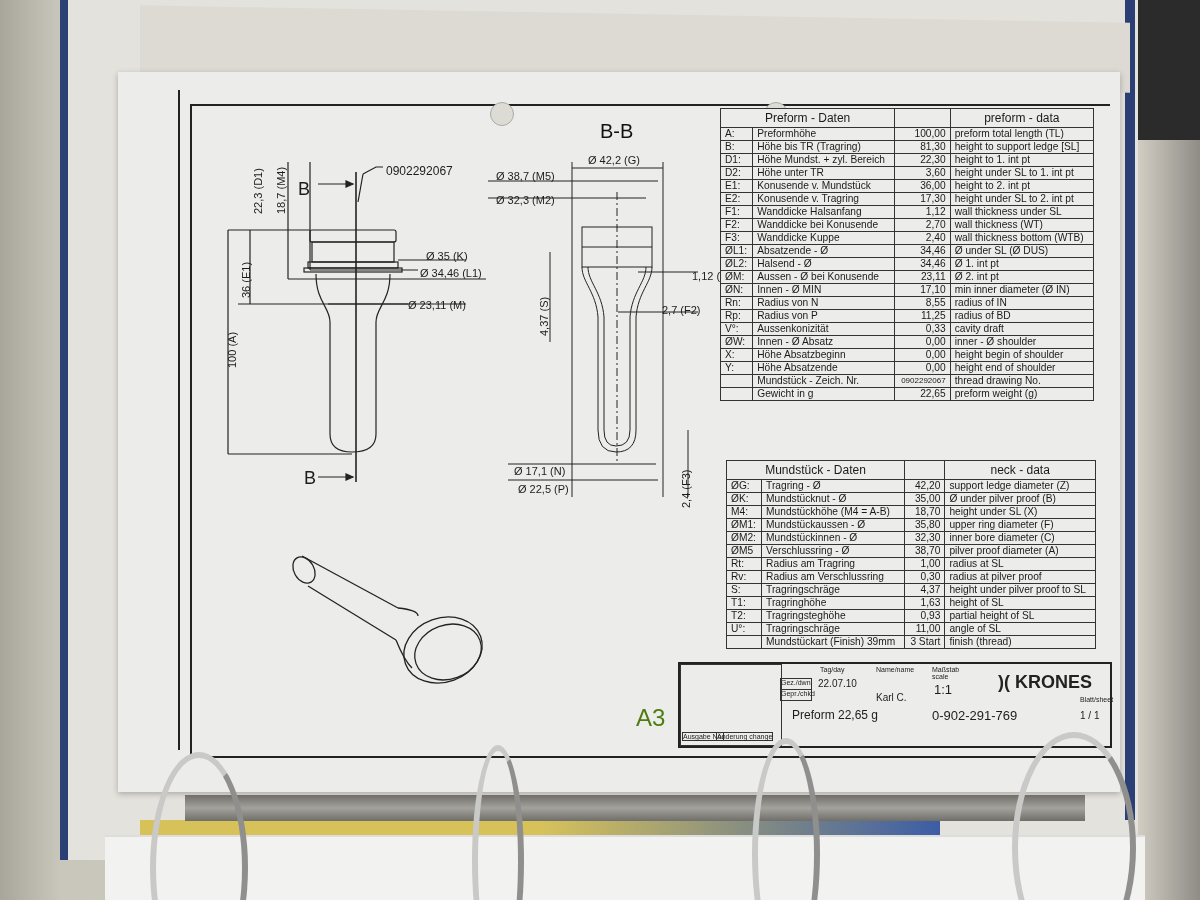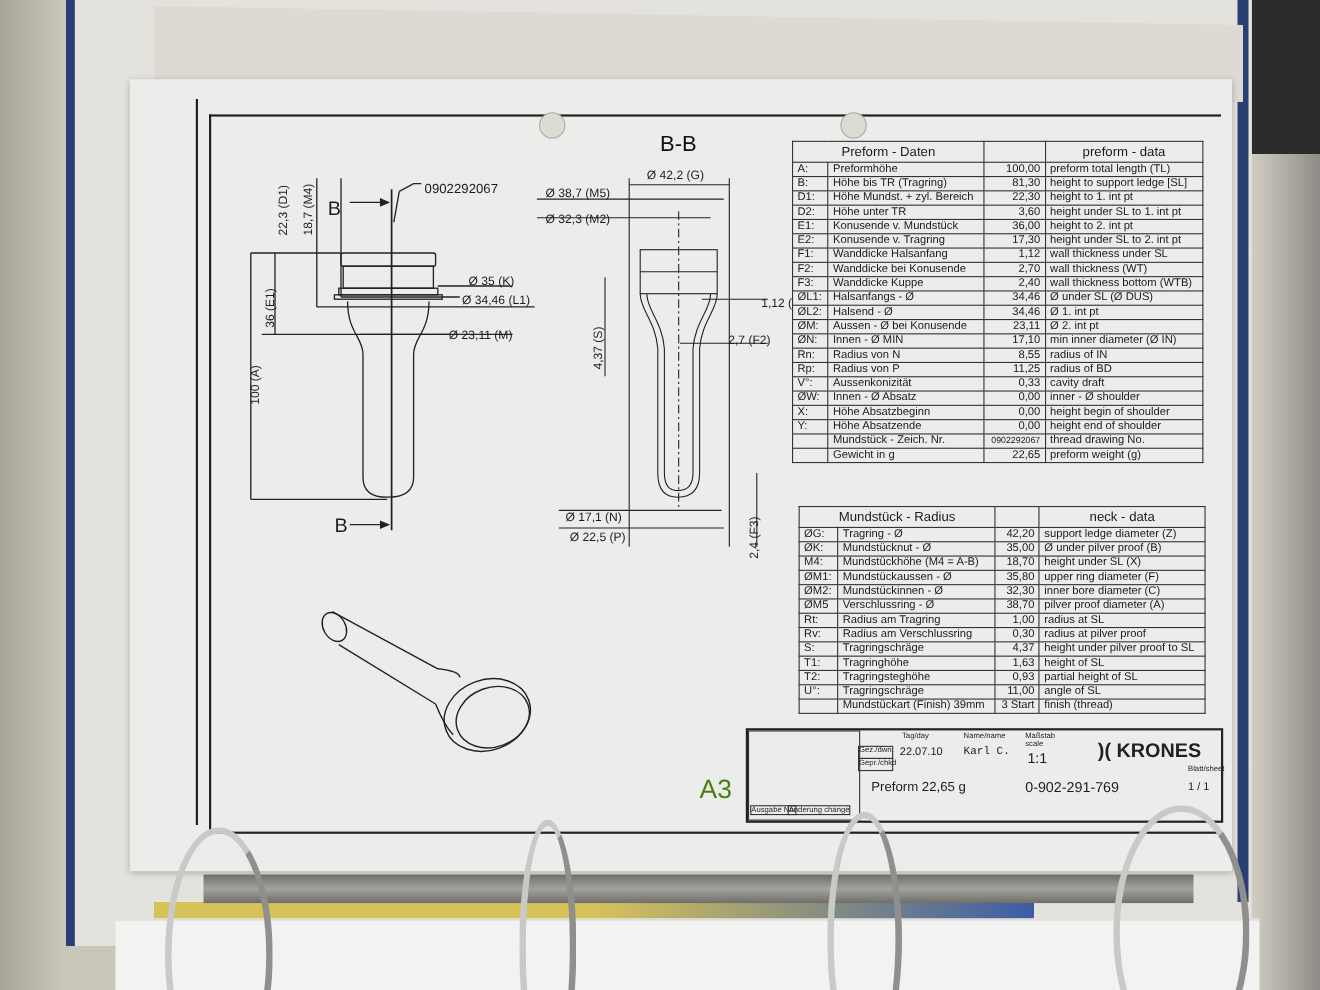--- a/index.html
+++ b/index.html
@@ -119,21 +119,21 @@
       <ellipse cx="16" cy="20" rx="10" ry="14" transform="rotate(-30 16 20)"></ellipse>
       <line x1="14" y1="6" x2="110" y2="58"></line>
       <line x1="20" y1="36" x2="108" y2="90"></line>
       <ellipse cx="155" cy="100" rx="40" ry="32" transform="rotate(-20 155 100)"></ellipse>
       <ellipse cx="160" cy="102" rx="34" ry="27" transform="rotate(-20 160 102)"></ellipse>
       <path d="M110 58 Q130 60 130 66"></path>
       <path d="M108 90 Q116 110 124 118"></path>
     </g>
   </svg>
 
-  <table class="data" style="left:602px;top:56px;width:374px;">
+  <table class="data" style="left:602px;top:36px;width:374px;">
     <tbody>
         <tr>
       <th colspan="2">Preform - Daten</th>
       <th></th>
       <th>preform - data</th>
     </tr>
     <tr>
           <td>A:</td>
           <td>Preformhöhe</td>
           <td class="num">100,00</td>
@@ -182,21 +182,21 @@
           <td>wall thickness (WT)</td>
         </tr>
     <tr>
           <td>F3:</td>
           <td>Wanddicke Kuppe</td>
           <td class="num">2,40</td>
           <td>wall thickness bottom (WTB)</td>
         </tr>
     <tr>
           <td>ØL1:</td>
-          <td>Halsanfangs - Ø</td>
+          <td>Absatzende - Ø</td>
           <td class="num">34,46</td>
           <td>Ø under SL (Ø DUS)</td>
         </tr>
     <tr>
           <td>ØL2:</td>
           <td>Halsend - Ø</td>
           <td class="num">34,46</td>
           <td>Ø 1. int pt</td>
         </tr>
     <tr>
@@ -258,21 +258,21 @@
           <td>Gewicht in g</td>
           <td class="num">22,65</td>
           <td>preform weight (g)</td>
         </tr>
   </tbody>
     </table>
 
   <table class="data" style="left:608px;top:388px;width:370px;">
     <tbody>
         <tr>
-      <th colspan="2">Mundstück - Radius</th>
+      <th colspan="2">Mundstück - Daten</th>
       <th></th>
       <th>neck - data</th>
     </tr>
     <tr>
           <td>ØG:</td>
           <td>Tragring - Ø</td>
           <td class="num">42,20</td>
           <td>support ledge diameter (Z)</td>
         </tr>
     <tr>
@@ -355,21 +355,21 @@
   <div class="tblock">
     <div class="tb-cell" style="left:0;top:0;width:100px;height:80px;"></div>
     <div class="tb-cell" style="left:2px;top:68px;">Ausgabe No.</div>
     <div class="tb-cell" style="left:36px;top:68px;">Änderung change</div>
     <div class="tb-cell" style="left:100px;top:14px;width:30px;height:10px;">Gez./dwn.</div>
     <div class="tb-cell" style="left:100px;top:25px;width:30px;height:10px;">Gepr./chkd</div>
     <div class="tb-cell" style="left:140px;top:2px;border:none;">Tag/day</div>
     <div class="tb-cell" style="left:196px;top:2px;border:none;">Name/name</div>
     <div class="tb-cell" style="left:252px;top:2px;border:none;width:20px;white-space:normal;">Maßstab scale</div>
     <div class="txt" style="left:138px;top:14px;font-size:10px;">22.07.10</div>
-    <div class="txt" style="left:196px;top:14px;font-size:10px;font-family:Liberation Mono, monospace;">Karl C.</div>
+    <div class="txt" style="left:196px;top:28px;font-size:10px;">Karl C.</div>
     <div class="txt" style="left:254px;top:18px;font-size:13px;">1:1</div>
     <div class="txt" style="left:318px;top:8px;font-size:18px;font-weight:bold;color:#222;"><span>)(</span> <span>KRONES</span></div>
     <div class="txt" style="left:112px;top:44px;font-size:12px;">Preform 22,65 g</div>
     <div class="txt" style="left:252px;top:44px;font-size:13px;">0-902-291-769</div>
     <div class="tb-cell" style="left:400px;top:32px;border:none;">Blatt/sheet</div>
     <div class="txt" style="left:400px;top:46px;font-size:10px;">1 / 1</div>
   </div>
 </div>
 
 <div class="stripe"></div>

